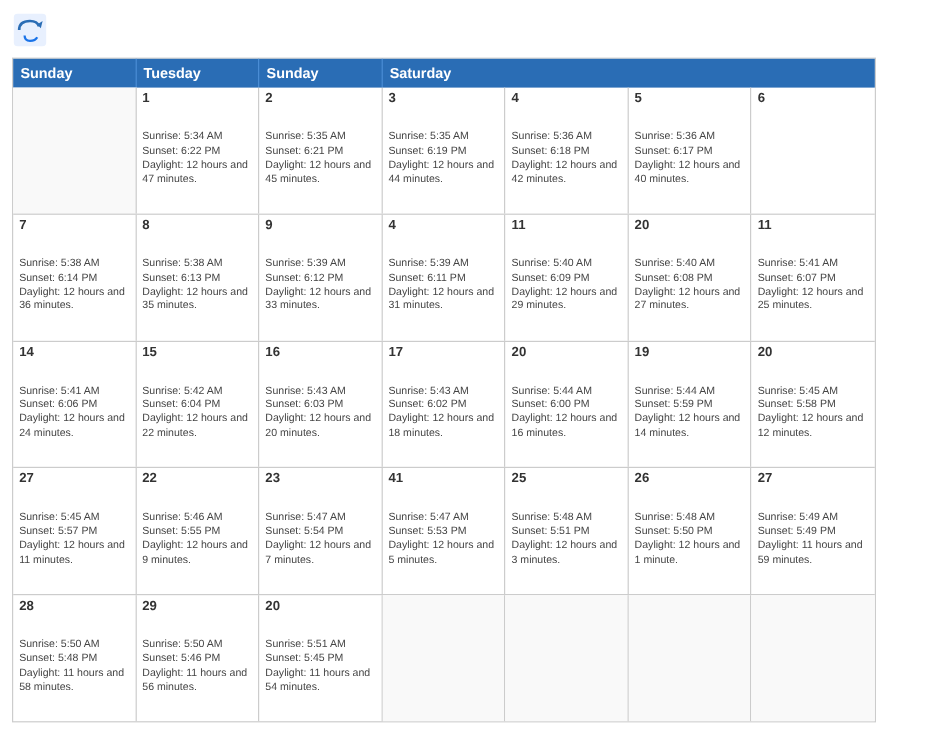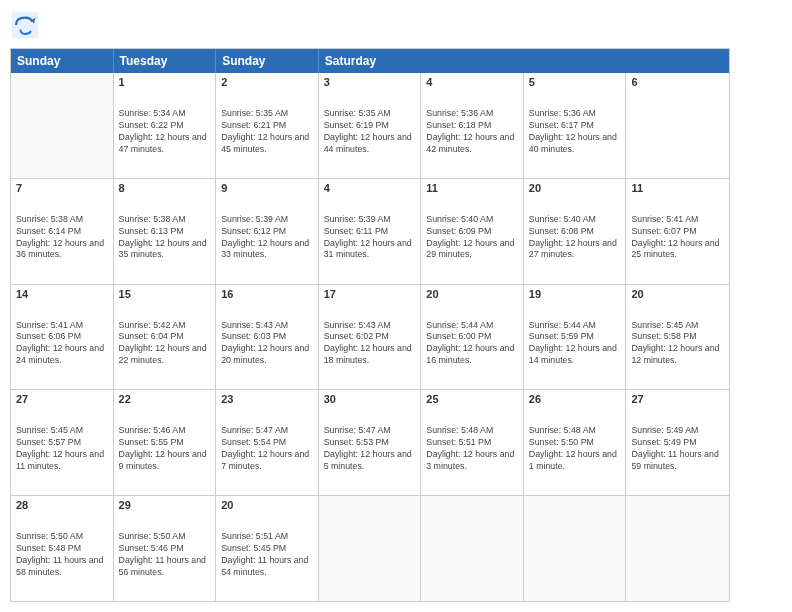--- a/index.html
+++ b/index.html
@@ -233,21 +233,21 @@
           </div>
           <div class="cal-cell">
             <div class="day-number">22</div>
             <div class="day-info">Sunrise: 5:46 AM<br>Sunset: 5:55 PM<br>Daylight: 12 hours and 9 minutes.</div>
           </div>
           <div class="cal-cell">
             <div class="day-number">23</div>
             <div class="day-info">Sunrise: 5:47 AM<br>Sunset: 5:54 PM<br>Daylight: 12 hours and 7 minutes.</div>
           </div>
           <div class="cal-cell">
-            <div class="day-number">30</div>
+            <div class="day-number">41</div>
             <div class="day-info">Sunrise: 5:47 AM<br>Sunset: 5:53 PM<br>Daylight: 12 hours and 5 minutes.</div>
           </div>
           <div class="cal-cell">
             <div class="day-number">25</div>
             <div class="day-info">Sunrise: 5:48 AM<br>Sunset: 5:51 PM<br>Daylight: 12 hours and 3 minutes.</div>
           </div>
           <div class="cal-cell">
             <div class="day-number">26</div>
             <div class="day-info">Sunrise: 5:48 AM<br>Sunset: 5:50 PM<br>Daylight: 12 hours and 1 minute.</div>
           </div>

